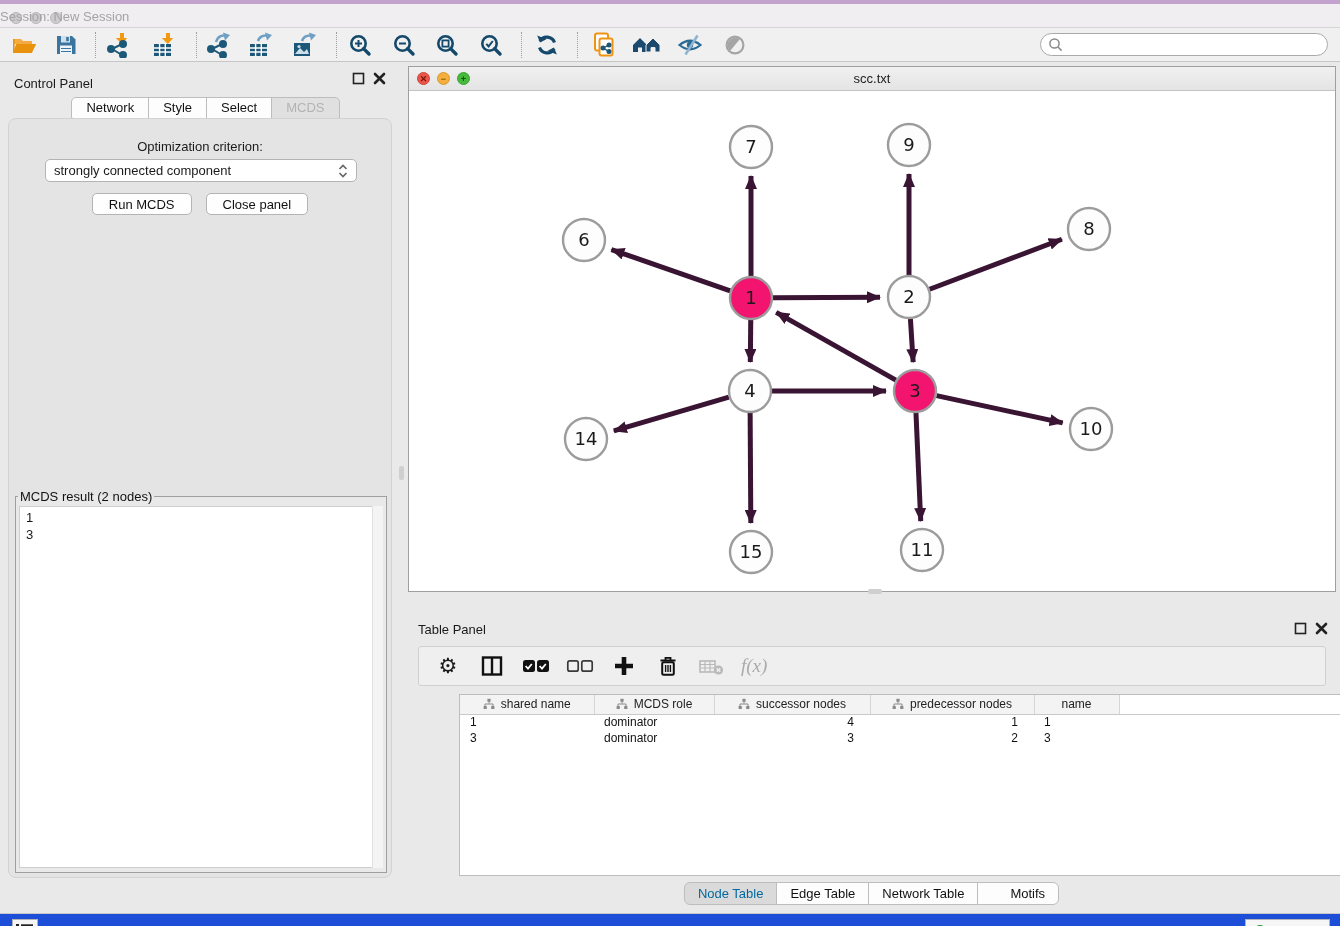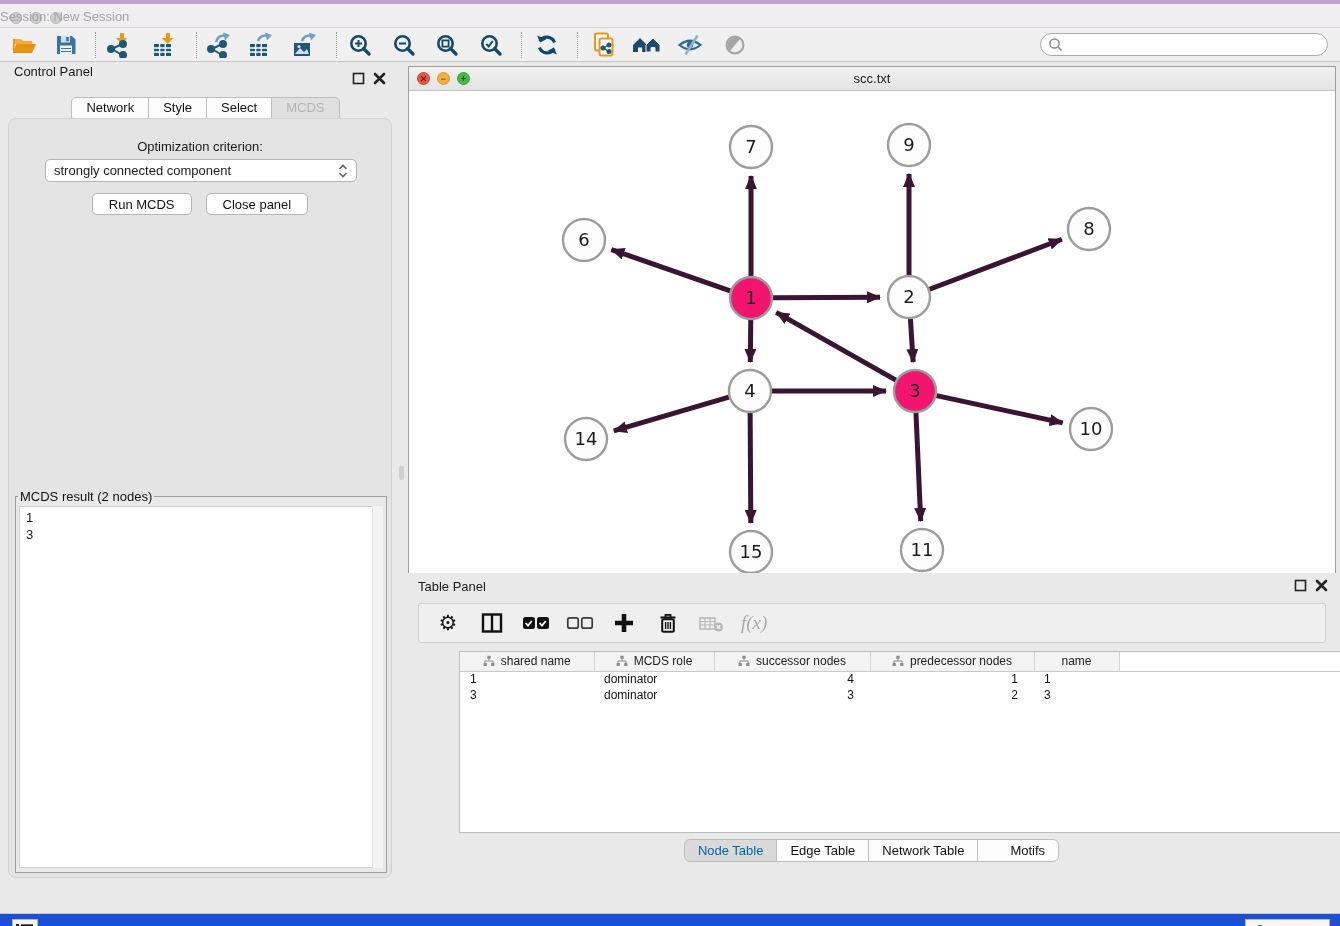--- a/index.html
+++ b/index.html
@@ -32,21 +32,21 @@
     position:absolute; left:1040px; top:5px; width:288px; height:23px;
     background:#fff; border:1px solid #a9a9a9; border-radius:12px;
     display:flex; align-items:center; padding-left:6px;
   }
   .searchbox input { border:none; outline:none; background:transparent; flex:1; font-size:13px; font-family:inherit; }
   
   .panel-header-label { font-size:13px; color:#1a1a1a; }
   .ph-btns { display:flex; gap:8px; align-items:center; }
   
   .control-panel { position:absolute; left:0; top:62px; width:402px; height:828px; background:#e9e9e9; }
-  .cp-header { position:absolute; left:14px; top:2px; }
+  .cp-header { position:absolute; left:14px; top:14px; }
   .cp-hbtns { position:absolute; right:16px; top:10px; }
   .cp-tabs { position:absolute; left:0; top:35px; width:100%; display:flex; justify-content:center; }
   .cp-tab {
     height:22px; line-height:20px; padding:0 14px; background:#fdfdfd;
     border:1px solid #bdbdbd; margin-left:-1px; font-size:13px; color:#111;
   }
   .cp-tab:first-child { border-top-left-radius:5px; border-bottom-left-radius:2px;margin-left:9px; }
   .cp-tab:last-child { border-top-right-radius:5px; border-bottom-right-radius:2px; }
   .cp-tab.active { background:#e0e0e0; color:#b3b3b3; }
   .cp-content {
@@ -90,21 +90,21 @@
   .ntl { width:13px; height:13px; border-radius:50%; font-size:9px; font-weight:bold; text-align:center; line-height:13px; }
   .ntl.red   { background:#e9564a; border:1px solid #cf4437; color:#7e1408; }
   .ntl.yel   { background:#f3ae3d; border:1px solid #d99a2d; color:#8a5a00; }
   .ntl.grn   { background:#47b93c; border:1px solid #3aa42f; color:#0c5a06; }
   .net-canvas { position:absolute; left:0; top:24px; width:926px; height:500px; background:#fff; }
   .net-canvas svg { display:block; }
   .graph-label { font-family:"DejaVu Sans", sans-serif; font-size:18px; fill:#1a1a1a; }
   .splitter-dot-v { position:absolute; left:399px; top:466px; width:5px; height:14px; background:#cfcfcf; border-radius:2px; }
   .splitter-dot-h { position:absolute; left:868px; top:589px; width:14px; height:5px; background:#cfcfcf; border-radius:2px; }
   
-  .table-panel { position:absolute; left:408px; top:573px; width:928px; height:294px; background:#e9e9e9; }
+  .table-panel { position:absolute; left:408px; top:616px; width:928px; height:294px; background:#e9e9e9; }
   .tp-header-label { position:absolute; left:10px; top:6px; }
   .tp-hbtns { position:absolute; right:8px; top:6px; }
   .tp-toolbar {
     position:absolute; left:10px; top:30px; width:908px; height:40px;
     background:#efefef; border:1px solid #d0d0d0; border-radius:3px;
     display:flex; align-items:center; gap:14px; padding-left:14px;
   }
   .tp-ibtn { background:none; border:none; width:30px; height:30px; display:flex; align-items:center; justify-content:center; }
   .gear-glyph { font-size:21px; color:#1a1a1a; font-family:"DejaVu Sans", sans-serif; }
   .fx-label { font-family:"Liberation Serif", serif; font-style:italic; font-size:19px; color:#aaa; }

